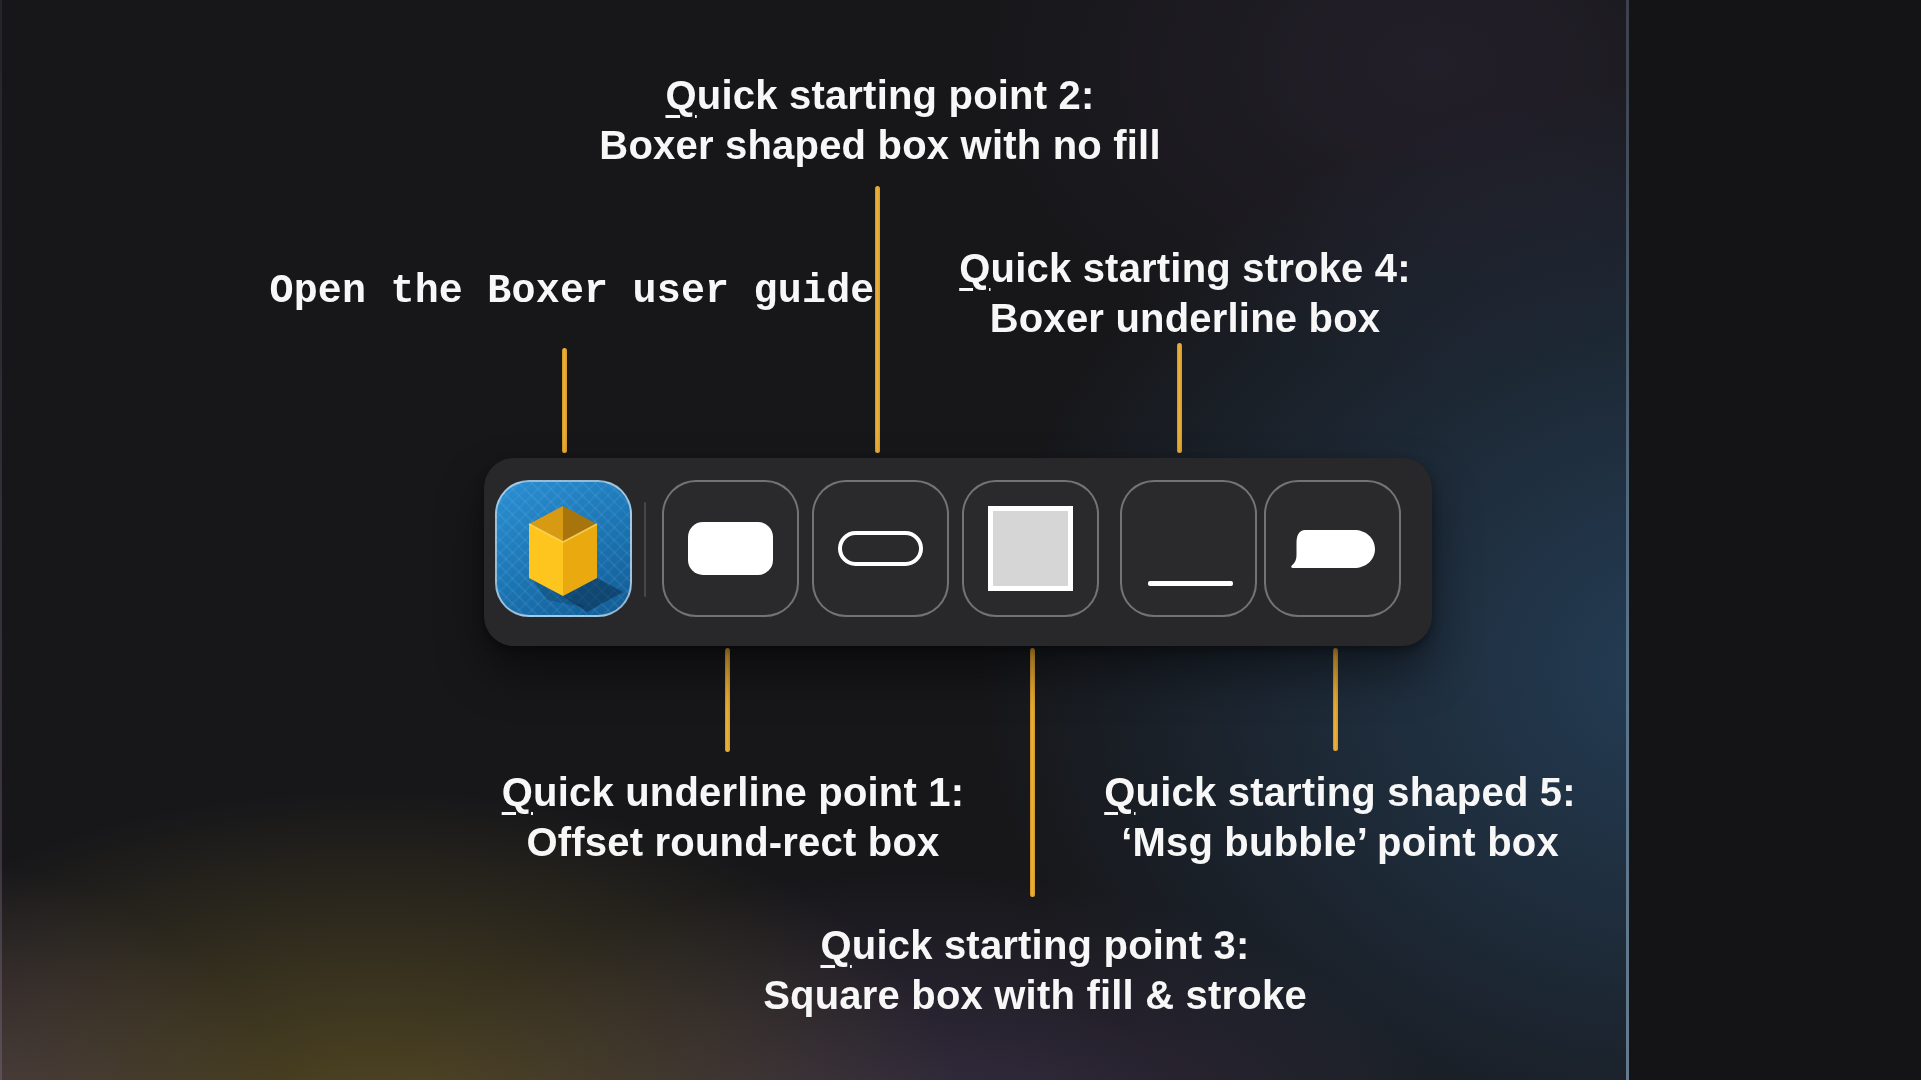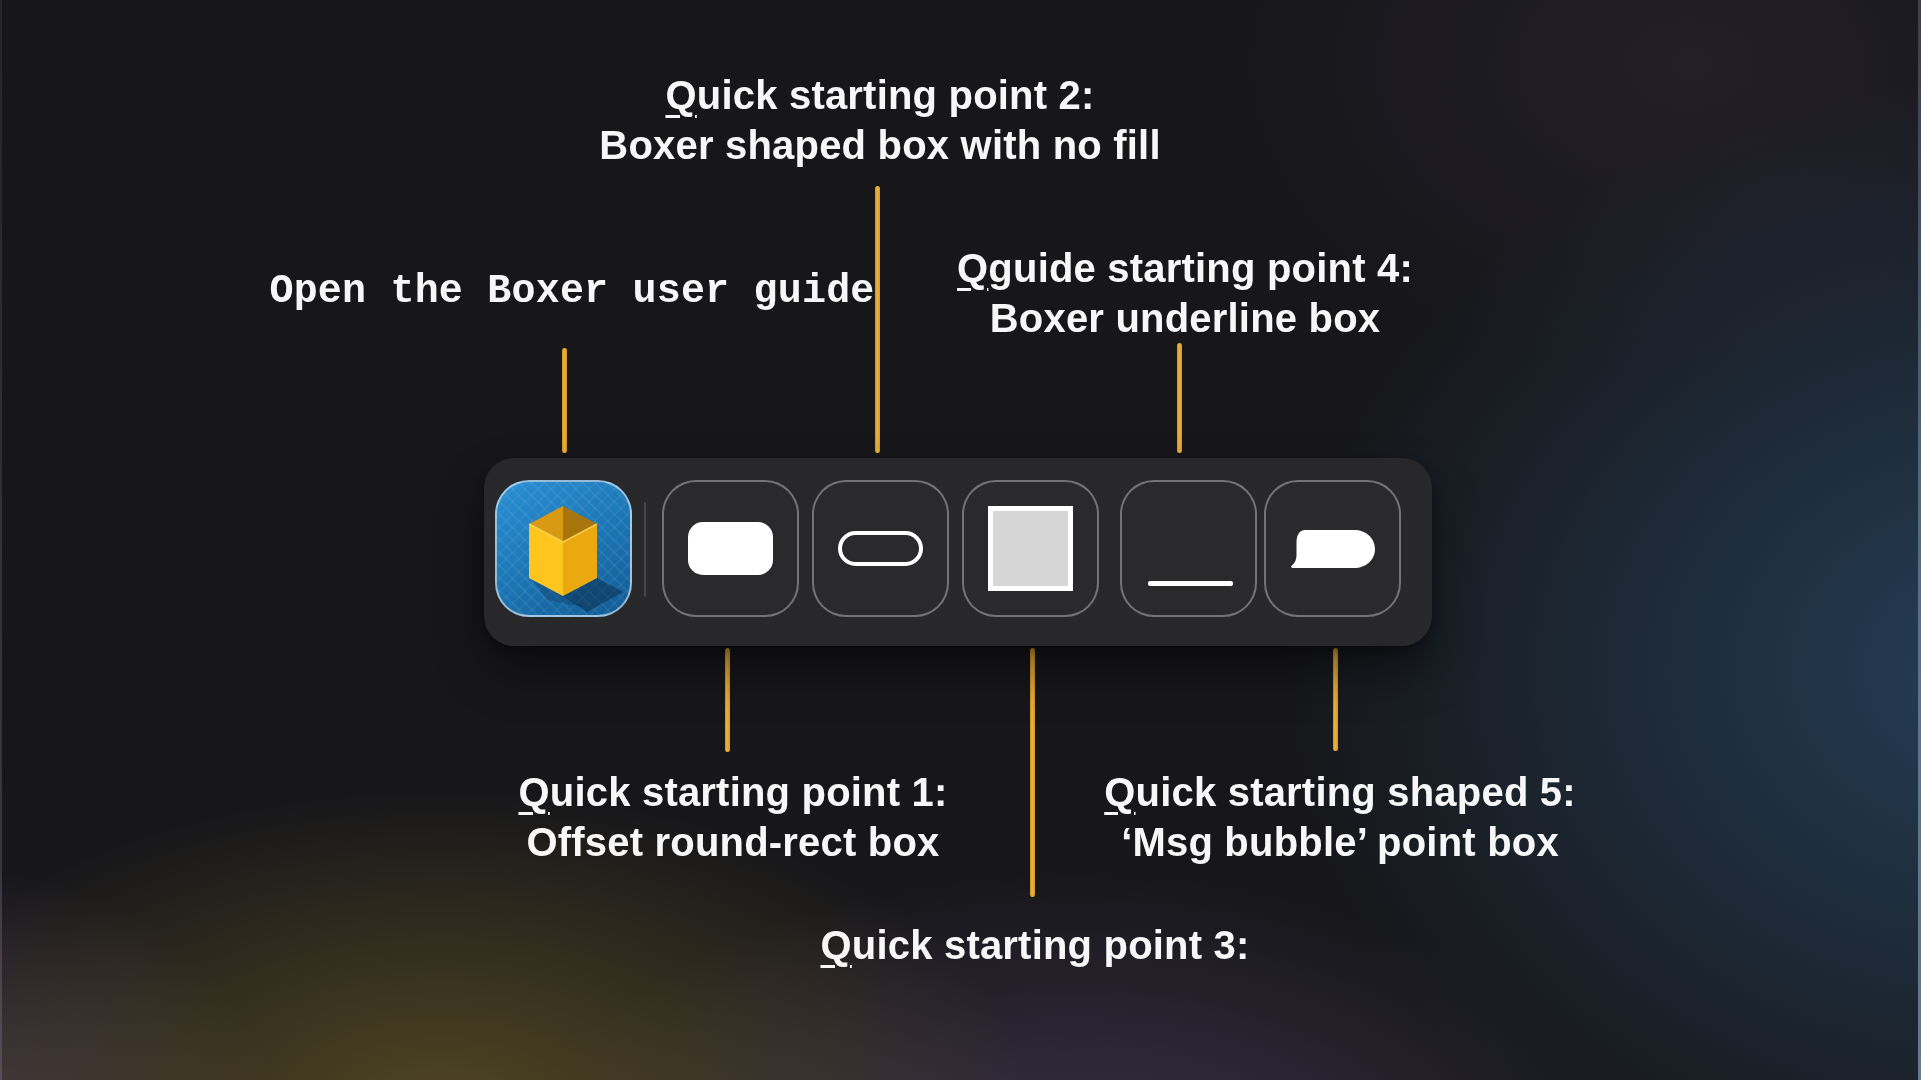--- a/index.html
+++ b/index.html
@@ -1,17 +1,17 @@
 <!DOCTYPE html>
 <html><head>
 <meta charset="utf-8">
 <style>
   html,body{margin:0;padding:0;background:#141416;}
   .canvas{
-    position:relative;width:1921px;height:1080px;overflow:hidden;
+    position:relative;width:1629px;height:1080px;overflow:hidden;
     font-family:"Liberation Sans","DejaVu Sans",sans-serif;
     background:
       radial-gradient(950px 520px at 23% 103%, rgba(138,116,42,0.50), transparent 62%),
       radial-gradient(520px 430px at -3% 106%, rgba(118,90,124,0.45), transparent 65%),
       radial-gradient(950px 580px at 56% 114%, rgba(116,90,148,0.45), transparent 62%),
       radial-gradient(1150px 950px at 104% 62%, rgba(42,78,112,0.70), transparent 62%),
       radial-gradient(760px 520px at 88% 6%, rgba(82,62,102,0.20), transparent 60%),
       linear-gradient(#17171a,#17171a);
   }
   .edge-strip{position:absolute;top:0;height:100%;}
@@ -76,36 +76,37 @@
   <div class="callout" style="left:880px;top:70px;">
     <div><span class="u">Q</span><span>uick starting point 2:</span></div>
     <div>Boxer shaped box with no fill</div>
   </div>
 
   <div class="callout" style="left:572px;top:267px;font-family:Liberation Mono, monospace;">
     <div>Open the Boxer user guide</div>
   </div>
 
   <div class="callout" style="left:1185px;top:243px;">
-    <div><span class="u">Q</span><span>guide starting point 4:</span></div>
+    <div><span class="u">Q</span><span>uick starting stroke 4:</span></div>
     <div>Boxer underline box</div>
   </div>
 
   <div class="callout" style="left:733px;top:767px;">
-    <div><span class="u">Q</span><span>uick starting point 1:</span></div>
+    <div><span class="u">Q</span><span>uick underline point 1:</span></div>
     <div>Offset round-rect box</div>
   </div>
 
   <div class="callout" style="left:1340px;top:767px;">
     <div><span class="u">Q</span><span>uick starting shaped 5:</span></div>
     <div>‘Msg bubble’ point box</div>
   </div>
 
   <div class="callout" style="left:1035px;top:920px;">
     <div><span class="u">Q</span><span>uick starting point 3:</span></div>
+    <div>Square box with fill &amp; stroke</div>
   </div>
 
   <div class="connector" style="left:562px;top:348px;height:105px;"></div>
   <div class="connector" style="left:875px;top:186px;height:267px;"></div>
   <div class="connector" style="left:1177px;top:343px;height:110px;"></div>
   <div class="connector" style="left:725px;top:648px;height:104px;"></div>
   <div class="connector" style="left:1030px;top:648px;height:249px;"></div>
   <div class="connector" style="left:1333px;top:648px;height:103px;"></div>
 
   <div class="toolbar">

